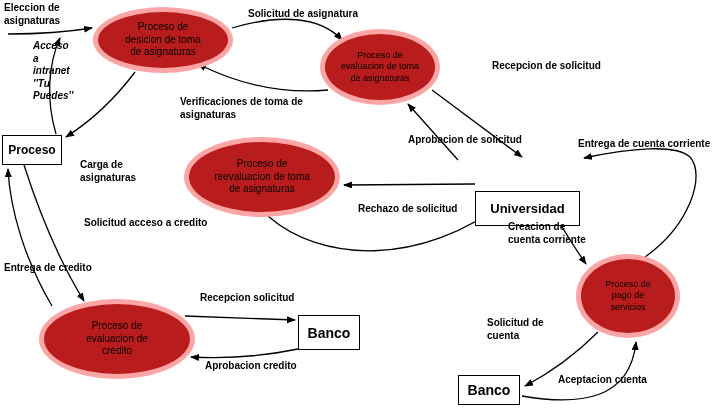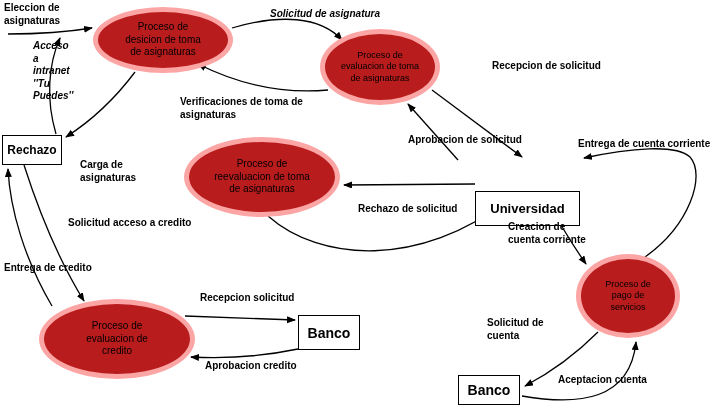--- a/index.html
+++ b/index.html
@@ -69,54 +69,54 @@
 de asignaturas</div>
 
   <div class="process" style="left:39px;top:299px;width:156px;height:80px;font-size:10px;">Proceso de
 evaluacion de
 credito</div>
 
   <div class="process" style="left:576px;top:254px;width:104px;height:84px;font-size:9px;">Proceso de
 pago de
 servicios</div>
 
-  <div class="entity" style="left:2px;top:135px;width:60px;height:30px;font-size:12px;">Rechazo</div>
+  <div class="entity" style="left:2px;top:135px;width:60px;height:30px;font-size:12px;">Proceso</div>
 
   <div class="entity" style="left:475px;top:160px;width:105px;height:35px;font-size:13px;margin-top:31px;">Universidad</div>
 
   <div class="entity" style="left:298px;top:315px;width:62px;height:35px;font-size:14px;">Banco</div>
 
   <div class="entity" style="left:458px;top:375px;width:62px;height:30px;font-size:14px;">Banco</div>
 
   <div class="flow-label" style="left:4px;top:2px;">Eleccion de
 asignaturas</div>
 
   <div class="flow-label" style="left:33px;top:40px;font-style:italic;">Acceso
 a
 intranet
 ''Tu
 Puedes''</div>
 
-  <div class="flow-label" style="left:270px;top:8px;font-style:italic;">Solicitud de asignatura</div>
+  <div class="flow-label" style="left:248px;top:8px;">Solicitud de asignatura</div>
 
   <div class="flow-label" style="left:492px;top:60px;">Recepcion de solicitud</div>
 
   <div class="flow-label" style="left:180px;top:96px;">Verificaciones de toma de
 asignaturas</div>
 
   <div class="flow-label" style="left:408px;top:134px;">Aprobacion de solicitud</div>
 
   <div class="flow-label" style="left:80px;top:143px;margin-top:16px;">Carga de
 asignaturas</div>
 
   <div class="flow-label" style="left:578px;top:138px;">Entrega de cuenta corriente</div>
 
   <div class="flow-label" style="left:358px;top:203px;">Rechazo de solicitud</div>
 
-  <div class="flow-label" style="left:68px;top:217px;text-align:center;">Solicitud acceso a credito</div>
+  <div class="flow-label" style="left:84px;top:217px;text-align:center;">Solicitud acceso a credito</div>
 
   <div class="flow-label" style="left:508px;top:221px;">Creacion de
 cuenta corriente</div>
 
 
   <div class="flow-label" style="left:4px;top:262px;text-align:right;">Entrega de credito</div>
 
   <div class="flow-label" style="left:200px;top:292px;">Recepcion solicitud</div>
 
   <div class="flow-label" style="left:205px;top:360px;">Aprobacion credito</div>

